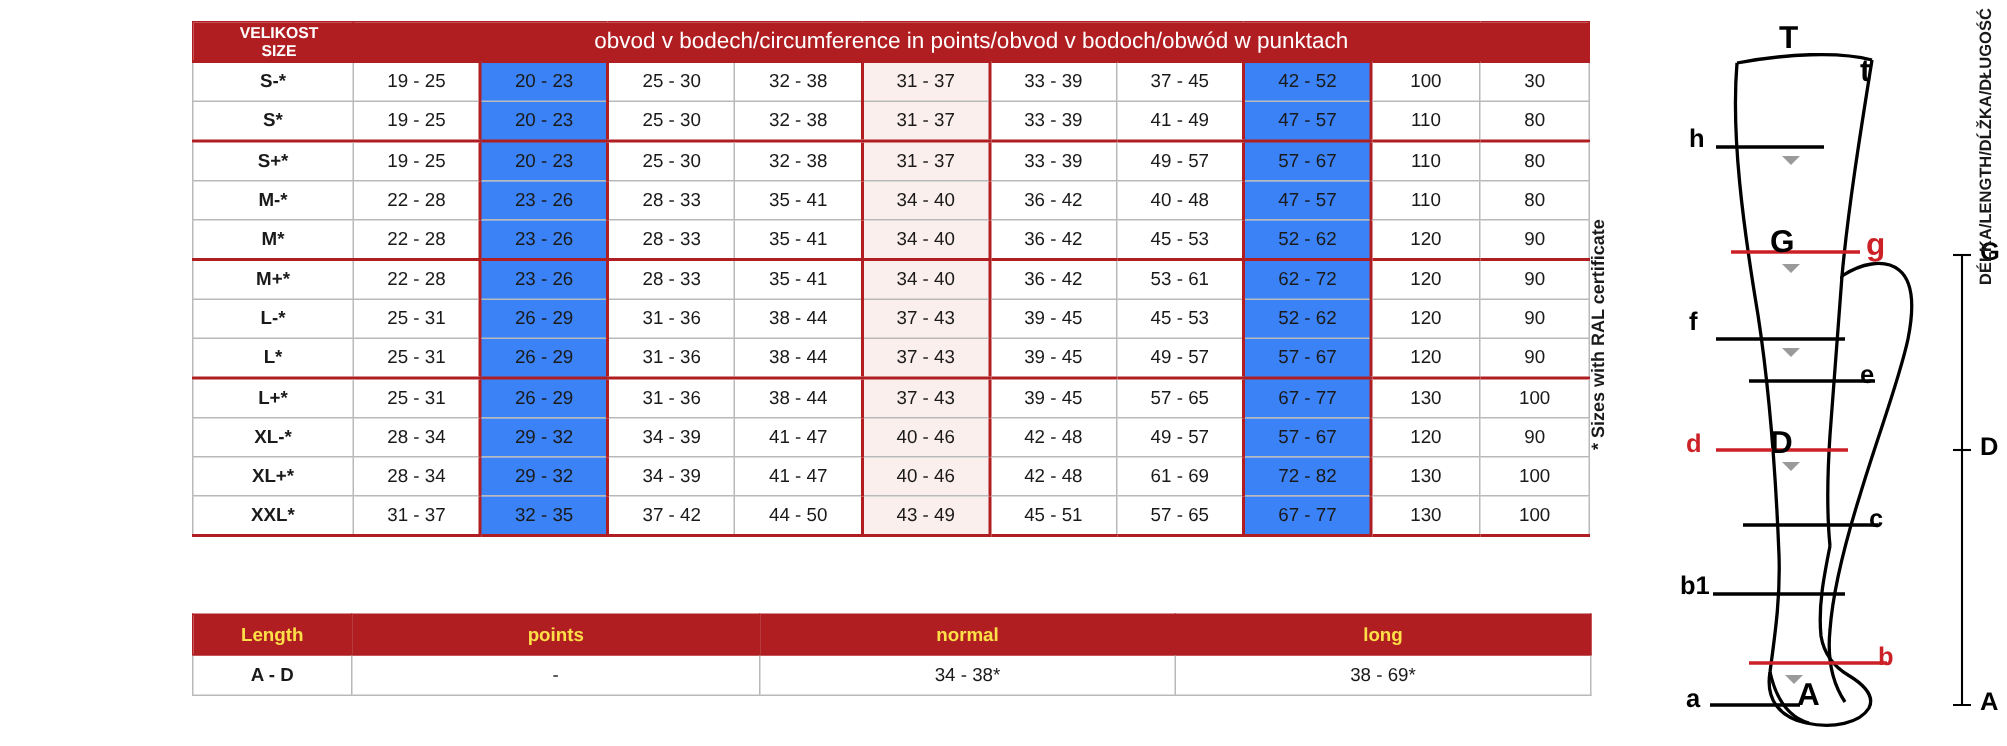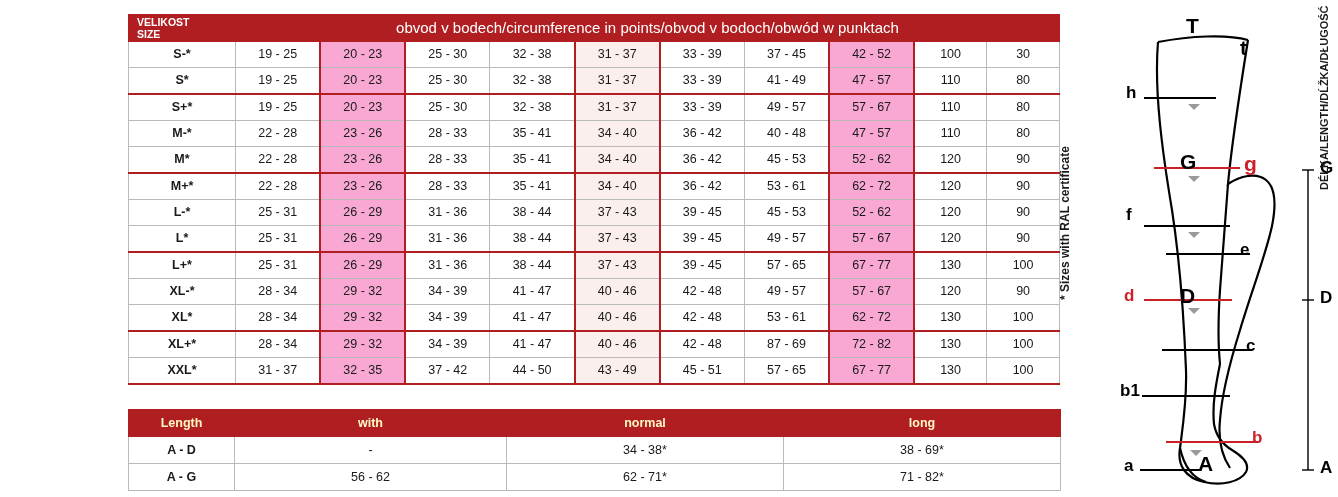--- a/index.html
+++ b/index.html
@@ -25,36 +25,36 @@
     font-size:11px;line-height:13px;
     border-color:#b01e22;
   }
   .hdr-red.big{font-size:15px;font-weight:normal;}
   .hdr-sub{
     background:#b01e22;color:#ffffff;font-weight:bold;font-size:12.5px;
     border-color:#b01e22;
   }
   .hdr-sub.plain{font-weight:normal;}
   .two-line{
-    font-size:10.5px;line-height:12px;font-weight:bold;text-align:left;
+    font-size:10.5px;line-height:12px;font-weight:bold;text-align:center;
     padding-left:8px;
   }
   .szcell{font-weight:bold;text-align:center;}
-  .tint{background:#f9a8d4;}
+  .tint{background:#3b82f6;}
   .tint2{background:#fbefed;}
   .thick-top td{border-top:2px solid #b01e22;}
   .thick-bot td{border-bottom:2px solid #b01e22;}
   .colline-l{border-left:2px solid #b01e22 !important;}
   .bold{font-weight:bold;}
 
   
   .len-zone{position:absolute;left:128px;top:409px;width:932px;}
   .len-zone table{width:932px;}
   .len-zone td{height:26px;line-height:26px;font-size:12.5px;}
-  .len-hdr{background:#b01e22;color:#fef9c3;font-weight:bold;border-color:#b01e22;}
+  .len-hdr{background:#b01e22;color:#fde047;font-weight:bold;border-color:#b01e22;}
 
   
   .vnote{
     position:absolute;left:1058px;top:300px;
     transform:rotate(-90deg);transform-origin:left top;
     font-size:12px;font-weight:bold;white-space:nowrap;
   }
 
   
   .leg{position:absolute;left:1080px;top:0;width:258px;height:497px;}
@@ -223,43 +223,30 @@
         <td class="tint colline-l">29 - 32</td>
         <td class="colline-l">34 - 39</td>
         <td>41 - 47</td>
         <td class="tint2 colline-l">40 - 46</td>
         <td class="colline-l">42 - 48</td>
         <td>49 - 57</td>
         <td class="tint colline-l">57 - 67</td>
         <td class="colline-l">120</td>
         <td>90</td>
       </tr>
-      <tr class="thick-bot">
-        <td class="szcell">XL*</td>
-        <td>28 - 34</td>
-        <td class="tint colline-l">29 - 32</td>
-        <td class="colline-l">34 - 39</td>
-        <td>41 - 47</td>
-        <td class="tint2 colline-l">40 - 46</td>
-        <td class="colline-l">42 - 48</td>
-        <td>53 - 61</td>
-        <td class="tint colline-l">62 - 72</td>
-        <td class="colline-l">130</td>
-        <td>100</td>
-      </tr>
 
       <tr>
         <td class="szcell">XL+*</td>
         <td>28 - 34</td>
         <td class="tint colline-l">29 - 32</td>
         <td class="colline-l">34 - 39</td>
         <td>41 - 47</td>
         <td class="tint2 colline-l">40 - 46</td>
         <td class="colline-l">42 - 48</td>
-        <td>87 - 69</td>
+        <td>61 - 69</td>
         <td class="tint colline-l">72 - 82</td>
         <td class="colline-l">130</td>
         <td>100</td>
       </tr>
       <tr class="thick-bot">
         <td class="szcell">XXL*</td>
         <td>31 - 37</td>
         <td class="tint colline-l">32 - 35</td>
         <td class="colline-l">37 - 42</td>
         <td>44 - 50</td>
@@ -278,35 +265,29 @@
     <table>
       <colgroup>
         <col style="width:106px">
           <col style="width:272px">
         <col style="width:277px">
           <col style="width:277px">
       </colgroup>
       <tbody>
           <tr>
         <td class="len-hdr">Length</td>
-        <td class="len-hdr">with</td>
+        <td class="len-hdr">points</td>
         <td class="len-hdr">normal</td>
         <td class="len-hdr">long</td>
       </tr>
       <tr>
         <td class="bold">A - D</td>
         <td>-</td>
         <td>34 - 38*</td>
         <td>38 - 69*</td>
-      </tr>
-      <tr>
-        <td class="bold">A - G</td>
-        <td>56 - 62</td>
-        <td>62 - 71*</td>
-        <td>71 - 82*</td>
       </tr>
     </tbody>
       </table>
   </div>
 
   <div class="vnote">* Sizes with RAL certificate</div>
 
   <div class="leg">
     <svg width="258" height="497" viewBox="0 0 258 497">
 

